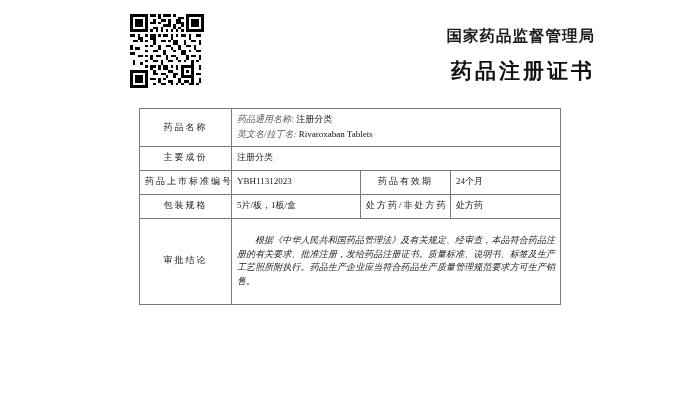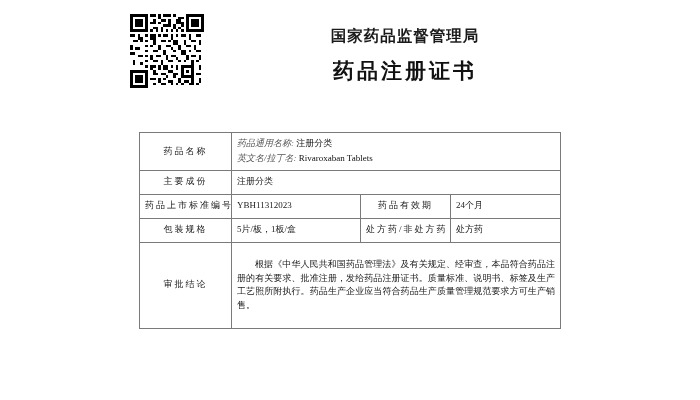--- a/index.html
+++ b/index.html
@@ -29,21 +29,21 @@
     background: #ffffff;
   }
   .qr svg { display: block; }
 
   
   .header {
     position: absolute;
     left: 215px;
     top: 26px;
     width: 380px;
-    text-align: center;
+    text-align: right;
   }
   .org-title {
     font-size: 15.5px;
     font-weight: bold;
     letter-spacing: 1px;
     color: #1a1a1a;
     line-height: 1.3;
   }
   .doc-title {
     margin-top: 12px;
@@ -74,21 +74,21 @@
     position: absolute;
     right: 0;
     top: 0;
     white-space: nowrap;
   }
 
   
   .tbl-wrap {
     position: absolute;
     left: 139px;
-    top: 132px;
+    top: 108px;
     width: 421px;
   }
   table.cert {
     border-collapse: collapse;
     width: 421px;
     table-layout: fixed;
   }
   table.cert td {
     border: 1px solid #7a7a7a;
     font-size: 9px;
@@ -121,21 +121,21 @@
     vertical-align: middle;
   }
   .concl-body {
     font-size: 8.6px;
     line-height: 1.75;
     text-align: justify;
     text-justify: inter-ideograph;
     padding: 7px 8px 7px 8px;
     color: #1f1f1f;
   }
-  .concl-body .indent { text-indent: 2em; display: block; }
+  .concl-body .indent { text-indent: 2em; display: block; font-style: italic; }
 </style>
 </head>
 <body>
 
 <div class="page">
 
   <div class="qr">
     <svg width="74" height="74" viewBox="0 0 29 29" shape-rendering="crispEdges">
       <rect width="29" height="29" fill="#ffffff"></rect>
       <g fill="#000000">

